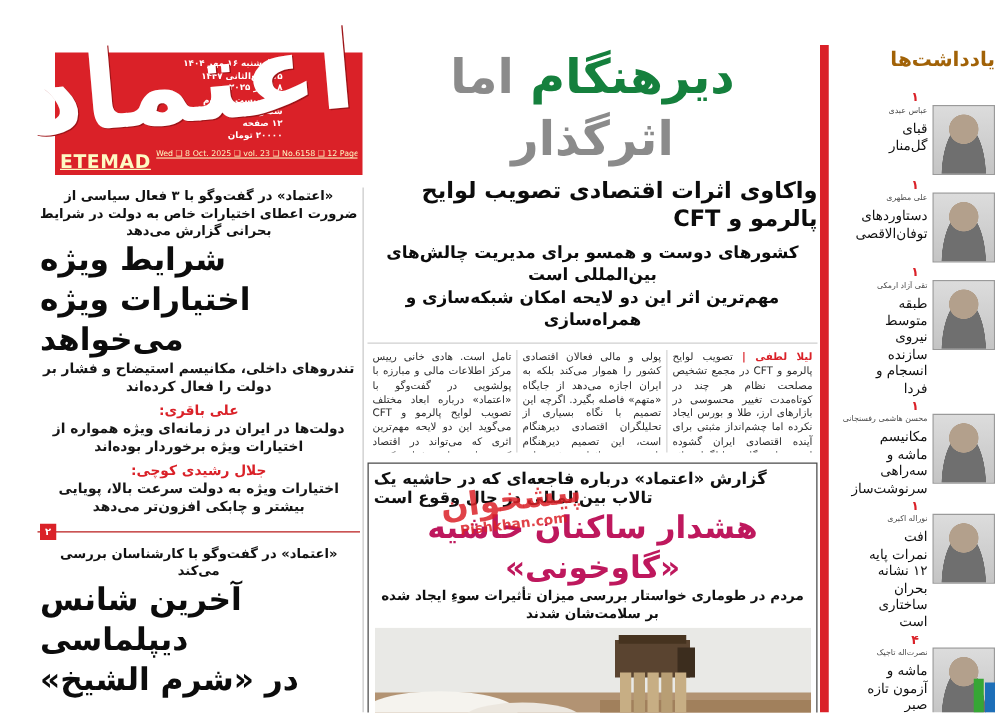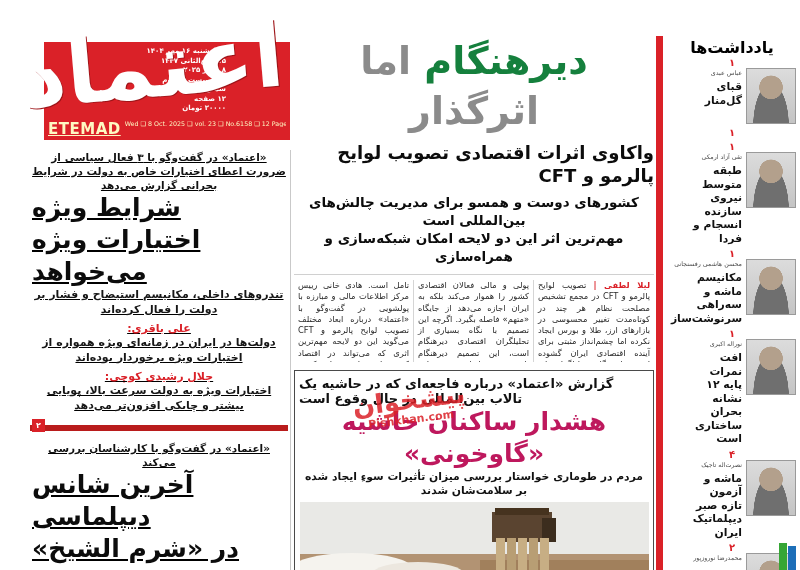--- a/index.html
+++ b/index.html
@@ -16,21 +16,21 @@
               font-size:7px; line-height:9.5px; font-weight:bold; }
   .np-bar { position:absolute; left:4px; bottom:2px; width:238px; display:flex; direction:ltr;
             align-items:flex-start; gap:4px; color:#fef9c3;text-decoration:underline; }
   .np-bar .etm { font-size:15px; font-weight:bold; letter-spacing:0.5px; }
   .np-bar .inf { font-size:6.3px; white-space:nowrap; overflow:hidden; }
 
   
   .leftcol { position:absolute; left:30px; top:146px; width:258px; }
   .vline { position:absolute; top:150px; bottom:0; width:1px; background:#c9c9c9; }
   .kicker { font-size:10.5px; font-weight:bold; text-align:center; line-height:14px; color:#111; }
-  .sec { position:relative; border-bottom:6px solid #b91c1c; padding:4px 2px 12px 2px; margin-bottom:6px;text-decoration:underline; }
+  .sec { position:relative; border-bottom:1px solid #b91c1c; padding:4px 2px 12px 2px; margin-bottom:6px; }
   .sec-h { text-align:left; font-weight:bold; color:#0c0c0c; }
   .sec-h .l1 { display:block; font-size:25px; line-height:32px; }
   .sec-h .l2 { display:block; font-size:25px; line-height:32px; }
   .q-name { text-align:center; color:#da2128; font-weight:bold; font-size:11px; line-height:15px; margin-top:4px;}
   .q-text { text-align:center; font-weight:bold; font-size:11px; line-height:14.5px; color:#161616; }
   .pg { position:absolute; left:2px; bottom:-7px; width:13px; height:13px; background:#da2128;
         color:#fff; font-size:8px; line-height:13px; text-align:center; font-weight:bold; }
 
   
   .centercol { position:absolute; left:294px; top:36px; width:360px; }
@@ -53,32 +53,32 @@
   .watermark { position:absolute; top:16px; left:58px; transform:rotate(-7deg); text-align:center;
                color:rgba(218,33,40,.85); pointer-events:none; z-index:5;}
   .watermark .w1 { font-size:26px; font-weight:bold; line-height:26px; }
   .watermark .w2 { font-size:11px; font-weight:bold; direction:ltr; }
   .photo { position:relative; margin-top:4px; height:160px; overflow:hidden; }
   .photo svg { display:block; }
 
   
   .redbar { position:absolute; left:656px; top:36px; width:7px; height:534px; background:#da2128; }
   .sidebar { position:absolute; left:668px; top:38px; width:128px; height:532px; overflow:hidden; }
-  .sb-title { color:#000000; font-weight:bold; font-size:16px; text-align:center; margin-bottom:0; }
+  .sb-title { color:#a16207; font-weight:bold; font-size:16px; margin-bottom:16px; }
   .sb-item { position:relative; margin-bottom:3px; }
   .sb-num { text-align:center; color:#da2128; font-weight:bold; font-size:10px; line-height:11px; }
   .sb-row { display:flex; gap:4px; }
   .sb-photo { flex:0 0 50px; height:56px; border:1px solid #9a9a9a;
       background:
         radial-gradient(circle at 50% 34%, #b3a08c 27%, rgba(0,0,0,0) 28%),
         radial-gradient(ellipse at 50% 105%, #6f6f6f 52%, rgba(0,0,0,0) 53%),
         linear-gradient(#dcdcdc,#c4c4c4); }
   .sb-txt { flex:1; min-width:0; }
   .sb-name { font-size:6.3px; color:#4a4a4a; line-height:8px; margin-top:1px; white-space:nowrap; overflow:hidden;}
-  .sb-ttl { font-size:10.8px; font-weight:bold; color:#101010; line-height:13.5px; margin-top:3px;margin-left:24px; }
+  .sb-ttl { font-size:10.8px; font-weight:normal; color:#101010; line-height:13.5px; margin-top:3px;margin-left:24px; }
 
   .corner-bars { position:absolute; left:779px; top:543px; width:20px; height:27px; }
   .corner-bars .g { position:absolute; left:0; top:0; width:8px; height:27px; background:#36a635; }
   .corner-bars .b { position:absolute; left:9px; top:3px; width:8px; height:24px; background:#1d6fb8; }
 </style>
 </head>
 <body>
 
 <div id="page">
 
@@ -199,20 +199,27 @@
         <div class="sb-photo"></div>
         <div class="sb-txt">
           <div class="sb-name">عباس عبدی</div>
           <div class="sb-ttl">قبای گل‌منار</div>
         </div>
       </div>
     </div>
 
     <div class="sb-item">
       <div class="sb-num">۱</div>
+      <div class="sb-row">
+        <div class="sb-photo"></div>
+        <div class="sb-txt">
+          <div class="sb-name">علی مطهری</div>
+          <div class="sb-ttl">دستاوردهای توفان‌الاقصی</div>
+        </div>
+      </div>
     </div>
 
     <div class="sb-item">
       <div class="sb-num">۱</div>
       <div class="sb-row">
         <div class="sb-photo"></div>
         <div class="sb-txt">
           <div class="sb-name">تقی آزاد ارمکی</div>
           <div class="sb-ttl">طبقه متوسط نیروی سازنده انسجام و فردا</div>
         </div>

